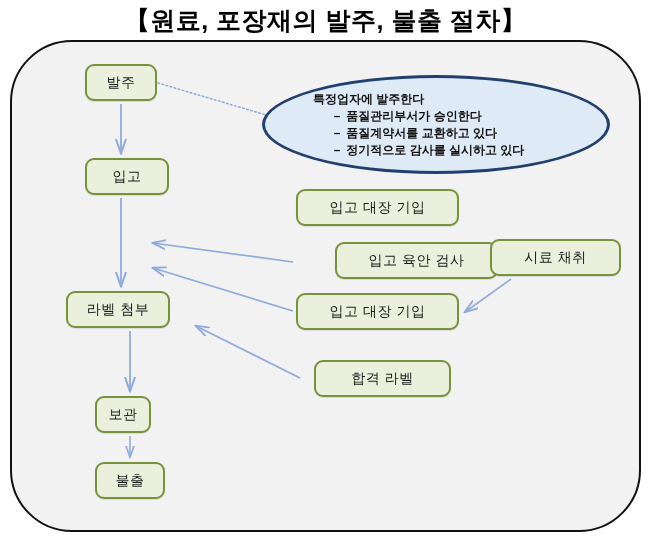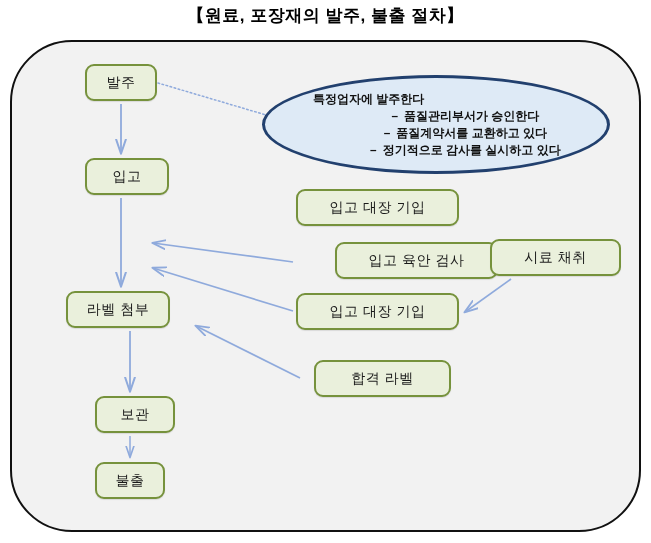--- a/index.html
+++ b/index.html
@@ -16,21 +16,21 @@
     position: relative;
     overflow: hidden;
   }
 
   #page-title {
     position: absolute;
     left: 0;
     top: 4px;
     width: 651px;
     text-align: center;
-    font-size: 17px;
+    font-size: 25px;
     font-weight: bold;
     letter-spacing: 0.5px;
     color: #000000;
     white-space: nowrap;
   }
 
   #diagram-frame {
     position: absolute;
     left: 10px;
     top: 40px;
@@ -80,28 +80,27 @@
   }
   .callout-line {
     font-size: 12px;
     line-height: 17px;
     color: #111111;
     white-space: nowrap;
     font-weight: bold;
   }
   .callout-line.indented {
     padding-left: 18px;
-    text-align: center;
   }
 
   
   #node-order        { left: 85px;  top: 64px;  width: 72px;  height: 37px; }
   #node-receive      { left: 85px;  top: 158px; width: 84px;  height: 37px; }
   #node-label-attach { left: 66px;  top: 291px; width: 104px; height: 37px; }
-  #node-store        { left: 95px;  top: 396px; width: 80px;  height: 37px; }
+  #node-store        { left: 95px;  top: 396px; width: 56px;  height: 37px; }
   #node-release      { left: 95px;  top: 462px; width: 70px;  height: 37px; }
 
   #node-ledger-1     { left: 296px; top: 189px; width: 163px; height: 37px; }
   #node-visual-insp  { left: 296px; top: 242px; width: 163px; height: 37px; margin-left: 39px; }
   #node-ledger-2     { left: 296px; top: 293px; width: 163px; height: 37px; }
   #node-pass-label   { left: 302px; top: 360px; width: 137px; height: 37px; margin-left: 12px; }
   #node-sampling     { left: 490px; top: 239px; width: 131px; height: 37px; }
 
   #callout-order     { left: 262px; top: 75px;  width: 348px; height: 99px; }
 </style>

